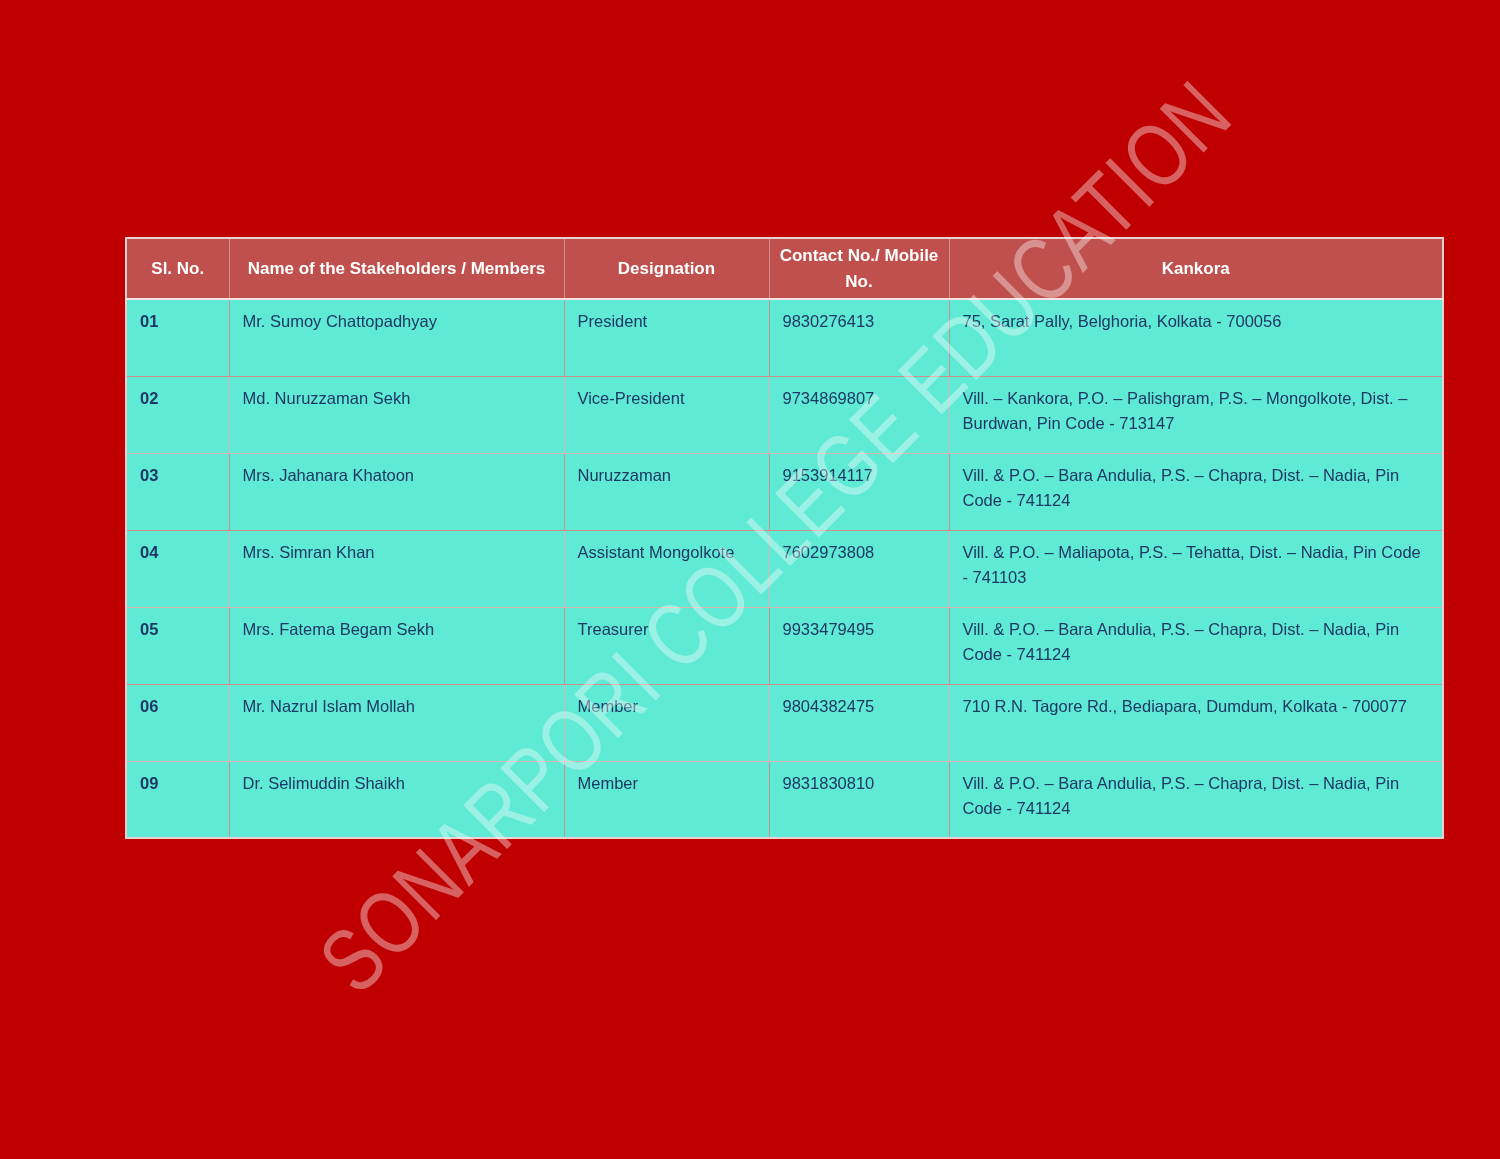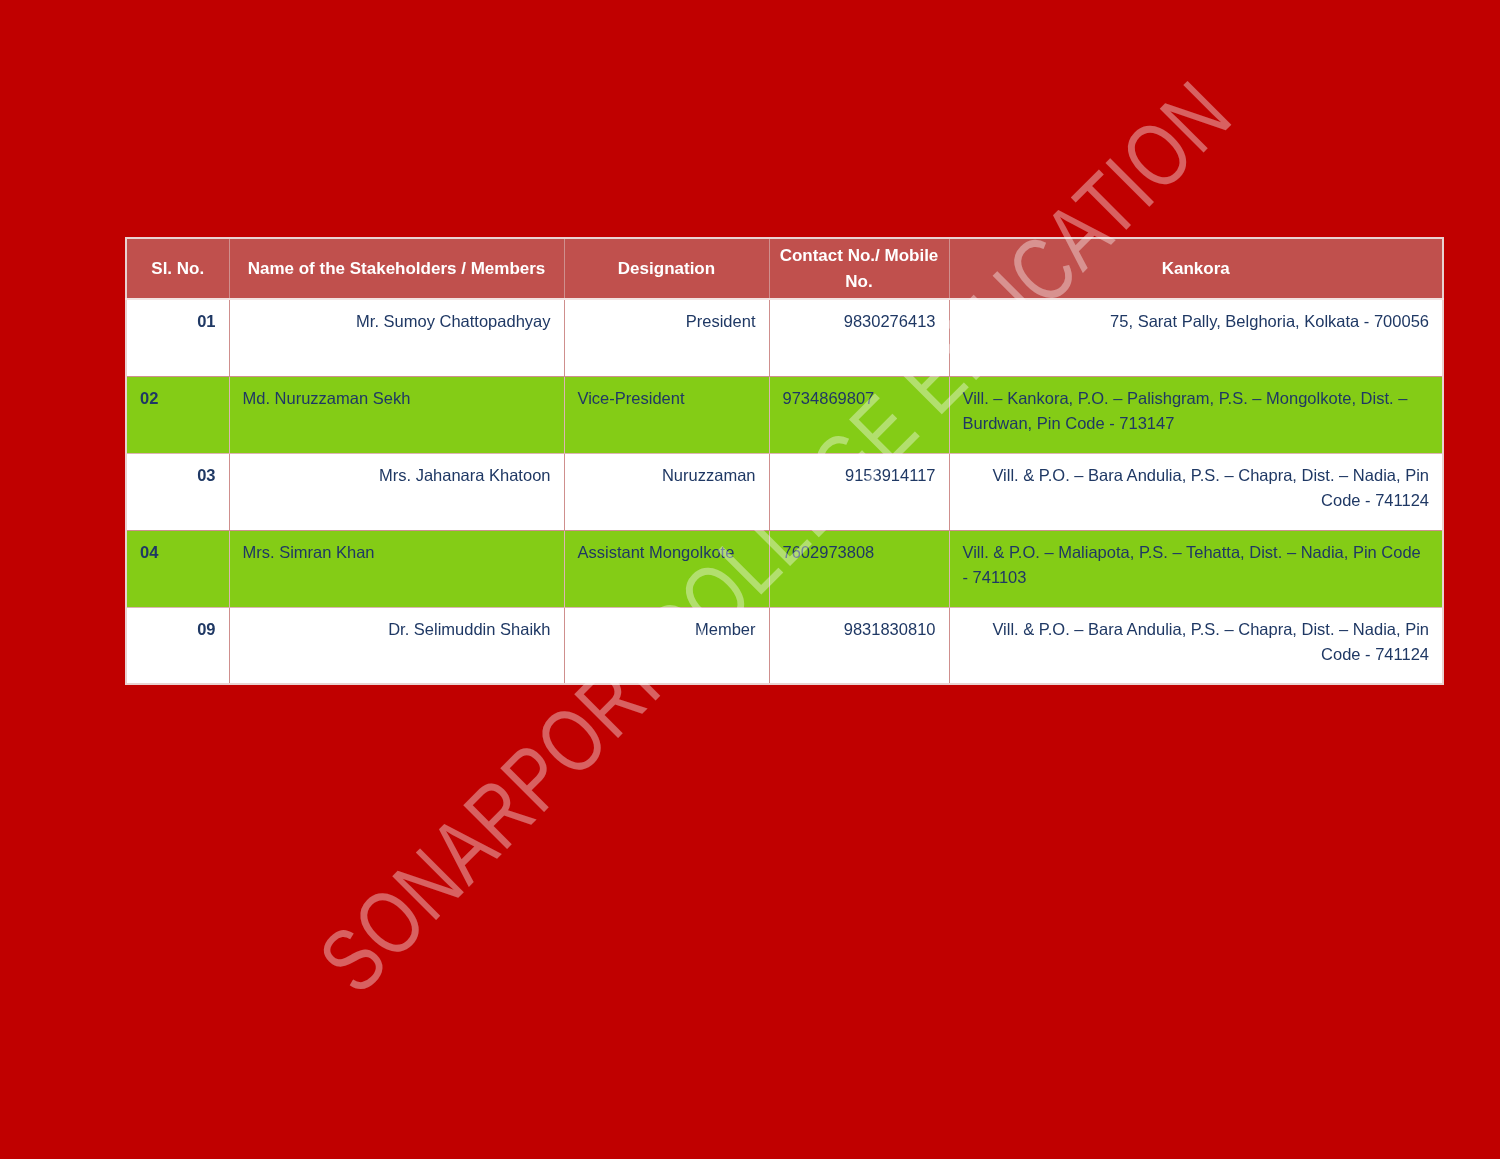--- a/index.html
+++ b/index.html
@@ -35,22 +35,22 @@
   .members-table td {
     color: #1f3864;
     font-size: 16.5px;
     vertical-align: top;
     padding: 9px 13px;
     height: 77px;
     line-height: 1.55;
     border: 1px solid #cf8f8d;
   }
   .members-table td:first-child { font-weight: bold; }
-  tr.row-light td { background: #ffffff; border-color: #cf8f8d; text-align: right; }
-  tr.row-dark td  { background: #84cc16; border-color: #ddb4b3; }
+  tr.row-light td { background: #5eead4; border-color: #cf8f8d; }
+  tr.row-dark td  { background: #5eead4; border-color: #ddb4b3; }
   .watermark {
     position: absolute;
     left: 300px;
     top: 940px;
     transform: rotate(-45deg) scaleX(0.78);
     transform-origin: 0 0;
     font-size: 90px;
     letter-spacing: 2px;
     color: rgba(255, 255, 255, 0.38);
     white-space: nowrap;
@@ -101,20 +101,34 @@
         <td>Vill. &amp; P.O. – Bara Andulia, P.S. – Chapra, Dist. – Nadia, Pin Code - 741124</td>
       </tr>
       <tr class="row-dark">
         <td>04</td>
         <td>Mrs. Simran Khan</td>
         <td>Assistant Mongolkote</td>
         <td>7602973808</td>
         <td>Vill. &amp; P.O. – Maliapota, P.S. – Tehatta, Dist. – Nadia, Pin Code - 741103</td>
       </tr>
       <tr class="row-light">
+        <td>05</td>
+        <td>Mrs. Fatema Begam Sekh</td>
+        <td>Treasurer</td>
+        <td>9933479495</td>
+        <td>Vill. &amp; P.O. – Bara Andulia, P.S. – Chapra, Dist. – Nadia, Pin Code - 741124</td>
+      </tr>
+      <tr class="row-dark">
+        <td>06</td>
+        <td>Mr. Nazrul Islam Mollah</td>
+        <td>Member</td>
+        <td>9804382475</td>
+        <td>710 R.N. Tagore Rd., Bediapara, Dumdum, Kolkata - 700077</td>
+      </tr>
+      <tr class="row-light">
         <td>09</td>
         <td>Dr. Selimuddin Shaikh</td>
         <td>Member</td>
         <td>9831830810</td>
         <td>Vill. &amp; P.O. – Bara Andulia, P.S. – Chapra, Dist. – Nadia, Pin Code - 741124</td>
       </tr>
     </tbody>
 </table>
 
 <div class="watermark">SONARPORI COLLEGE EDUCATION</div>

